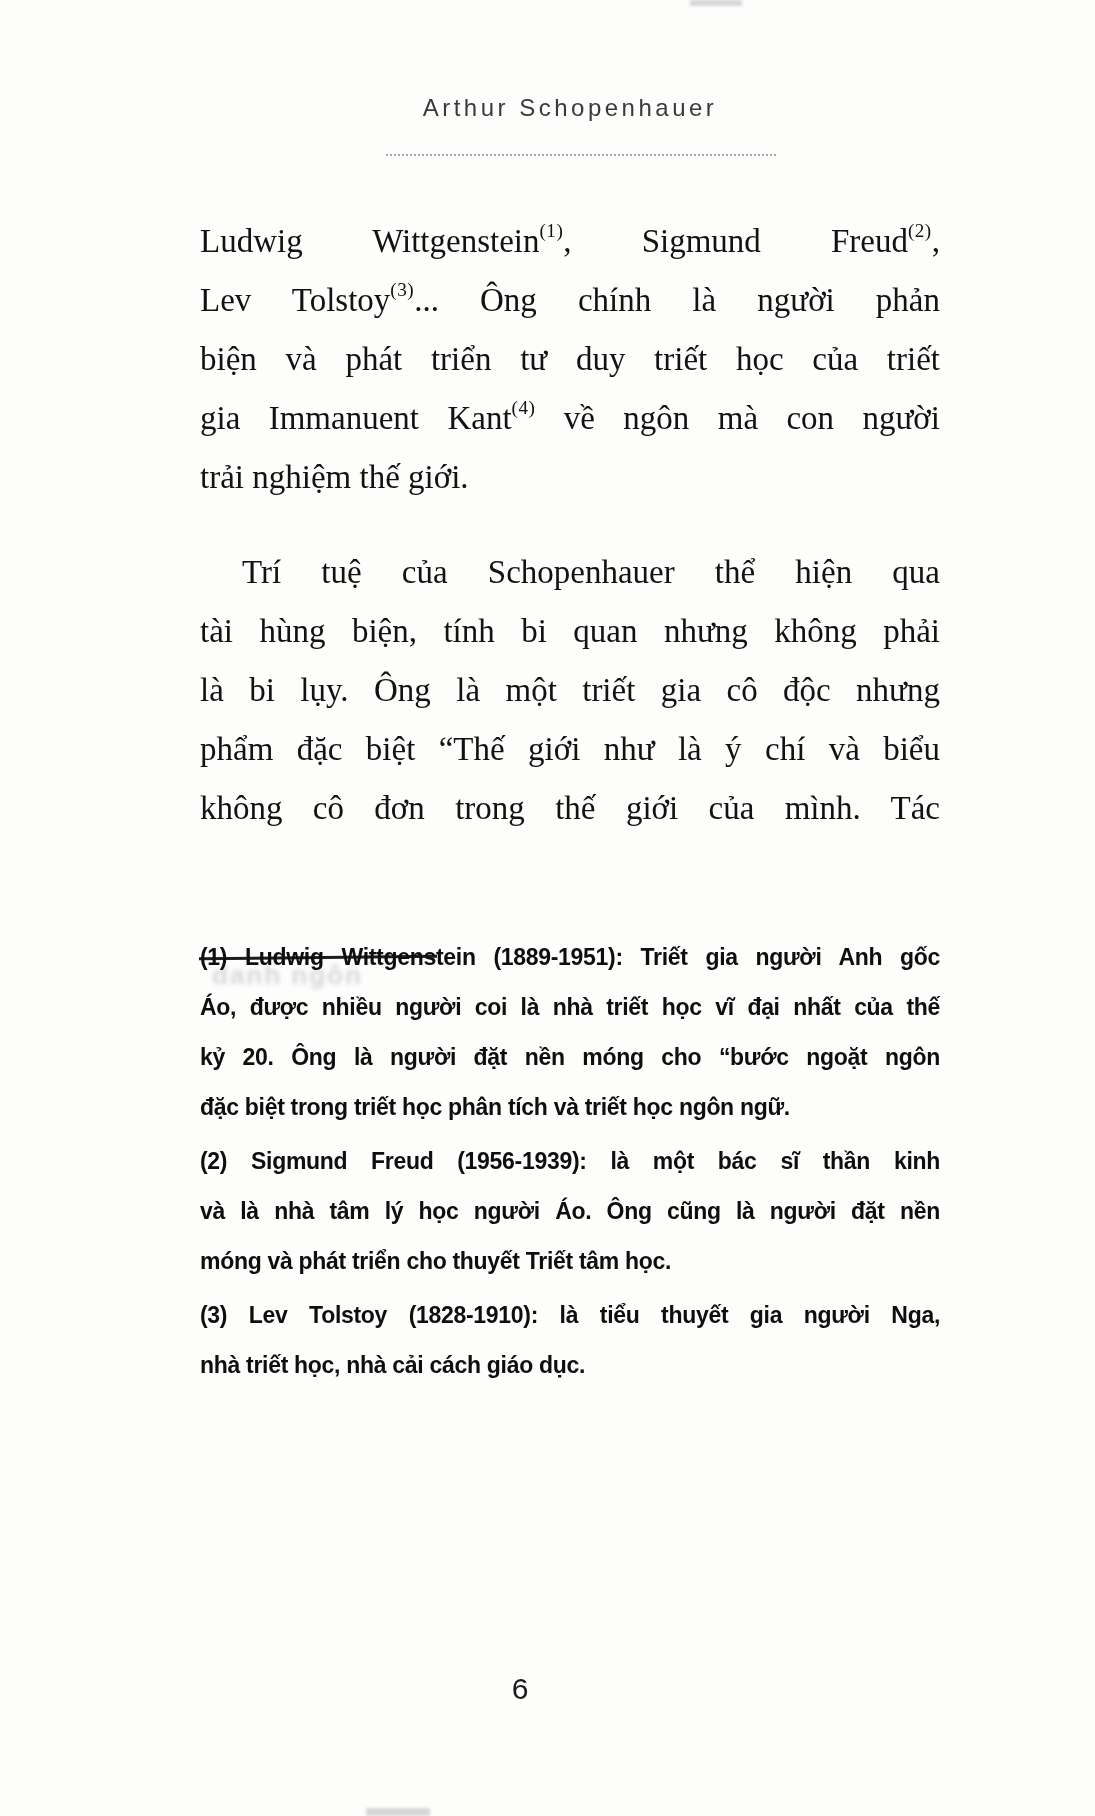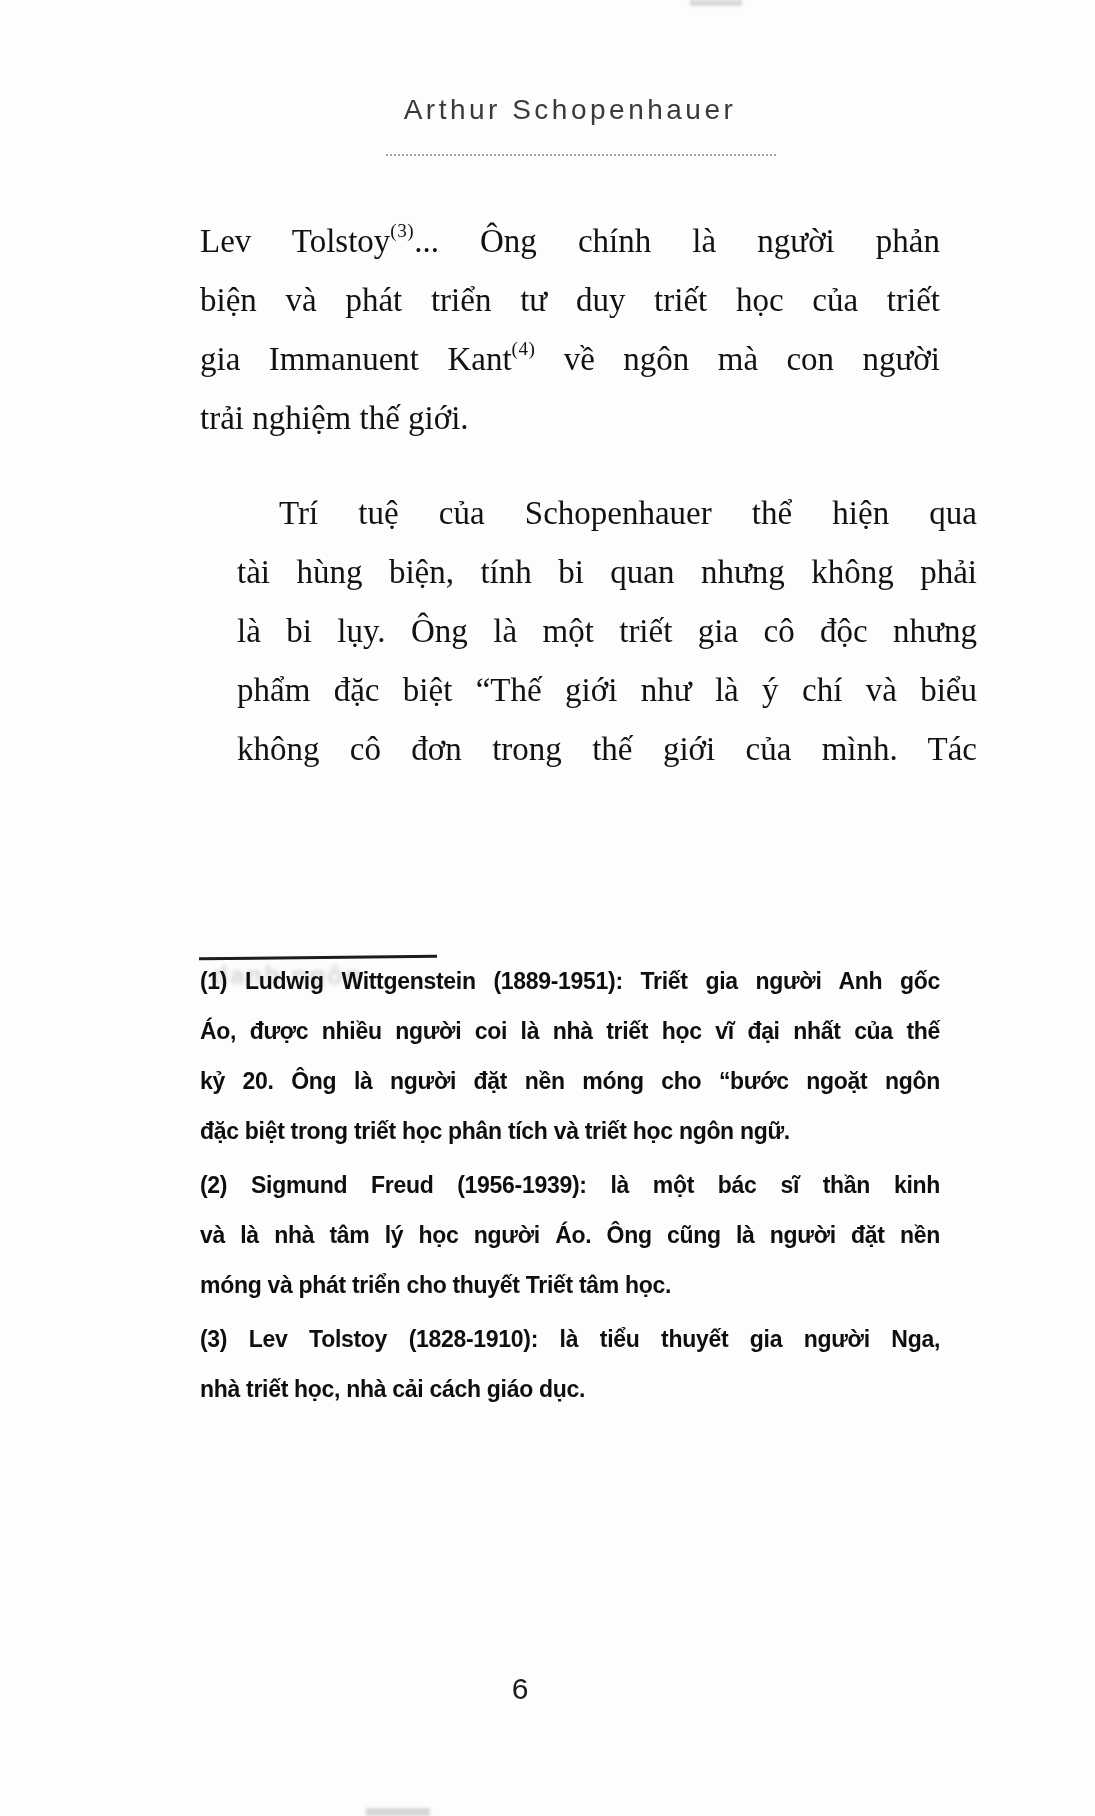--- a/index.html
+++ b/index.html
@@ -31,21 +31,21 @@
 
   
   .book-title {
     position: absolute;
     left: 200px;
     top: 94px;
     width: 740px;
     text-align: center;
     font-family: "Liberation Sans", "DejaVu Sans", sans-serif;
     font-weight: 300;
-    font-size: 28px;
+    font-size: 24px;
     letter-spacing: 3.5px;
     color: #3a3a3c;
   }
   .dotted-rule {
     position: absolute;
     left: 386px;
     top: 154px;
     width: 390px;
     height: 0;
     border-top: 2px dotted #8f8f96;
@@ -56,21 +56,21 @@
   .body-text {
     position: absolute;
     left: 200px;
     top: 212px;
     width: 740px;
     font-size: 33px;
     line-height: 59px;
     color: #121212;
   }
   .para { margin: 0; }
-  .para + .para { margin-top: 36px; margin-left: 37px; }
+  .para + .para { margin-top: 36px; }
   .tline {
     width: 740px;
     white-space: normal;
   }
   .tline.j {
     text-align: justify;
     text-align-last: justify;
   }
   .tline.indent { padding-left: 42px; width: 698px; }
   sup.fn-ref {
@@ -101,21 +101,21 @@
     color: #cfcfd5;
     filter: blur(2px);
     opacity: 0.85;
     letter-spacing: 2px;
   }
 
   
   .footnotes {
     position: absolute;
     left: 200px;
-    top: 956px;
+    top: 932px;
     width: 740px;
     font-family: "Liberation Sans", "DejaVu Sans", sans-serif;
     font-weight: bold;
     font-size: 23px;
     letter-spacing: -0.3px;
     line-height: 50px;
     color: #0e0e0e;
   }
   .fnote + .fnote { margin-top: 4px; }
   .fline { width: 740px; }
@@ -142,20 +142,21 @@
 <div class="page">
 
   <div class="smudge top"></div>
 
   <div class="book-title">Arthur Schopenhauer</div>
   <div class="dotted-rule"></div>
 
   <div class="body-text">
 
     <div class="para">
+      <div class="tline j"><span>Ludwig Wittgenstein</span><sup class="fn-ref">(1)</sup><span>, Sigmund Freud</span><sup class="fn-ref">(2)</sup><span>,</span></div>
       <div class="tline j"><span>Lev Tolstoy</span><sup class="fn-ref">(3)</sup><span>... Ông chính là người phản</span></div>
       <div class="tline j">biện và phát triển tư duy triết học của triết</div>
       <div class="tline j"><span>gia Immanuent Kant</span><sup class="fn-ref">(4)</sup><span> về ngôn mà con người</span></div>
       <div class="tline">trải nghiệm thế giới.</div>
     </div>
 
     <div class="para">
       <div class="tline j indent">Trí tuệ của Schopenhauer thể hiện qua</div>
       <div class="tline j">tài hùng biện, tính bi quan nhưng không phải</div>
       <div class="tline j">là bi lụy. Ông là một triết gia cô độc nhưng</div>

